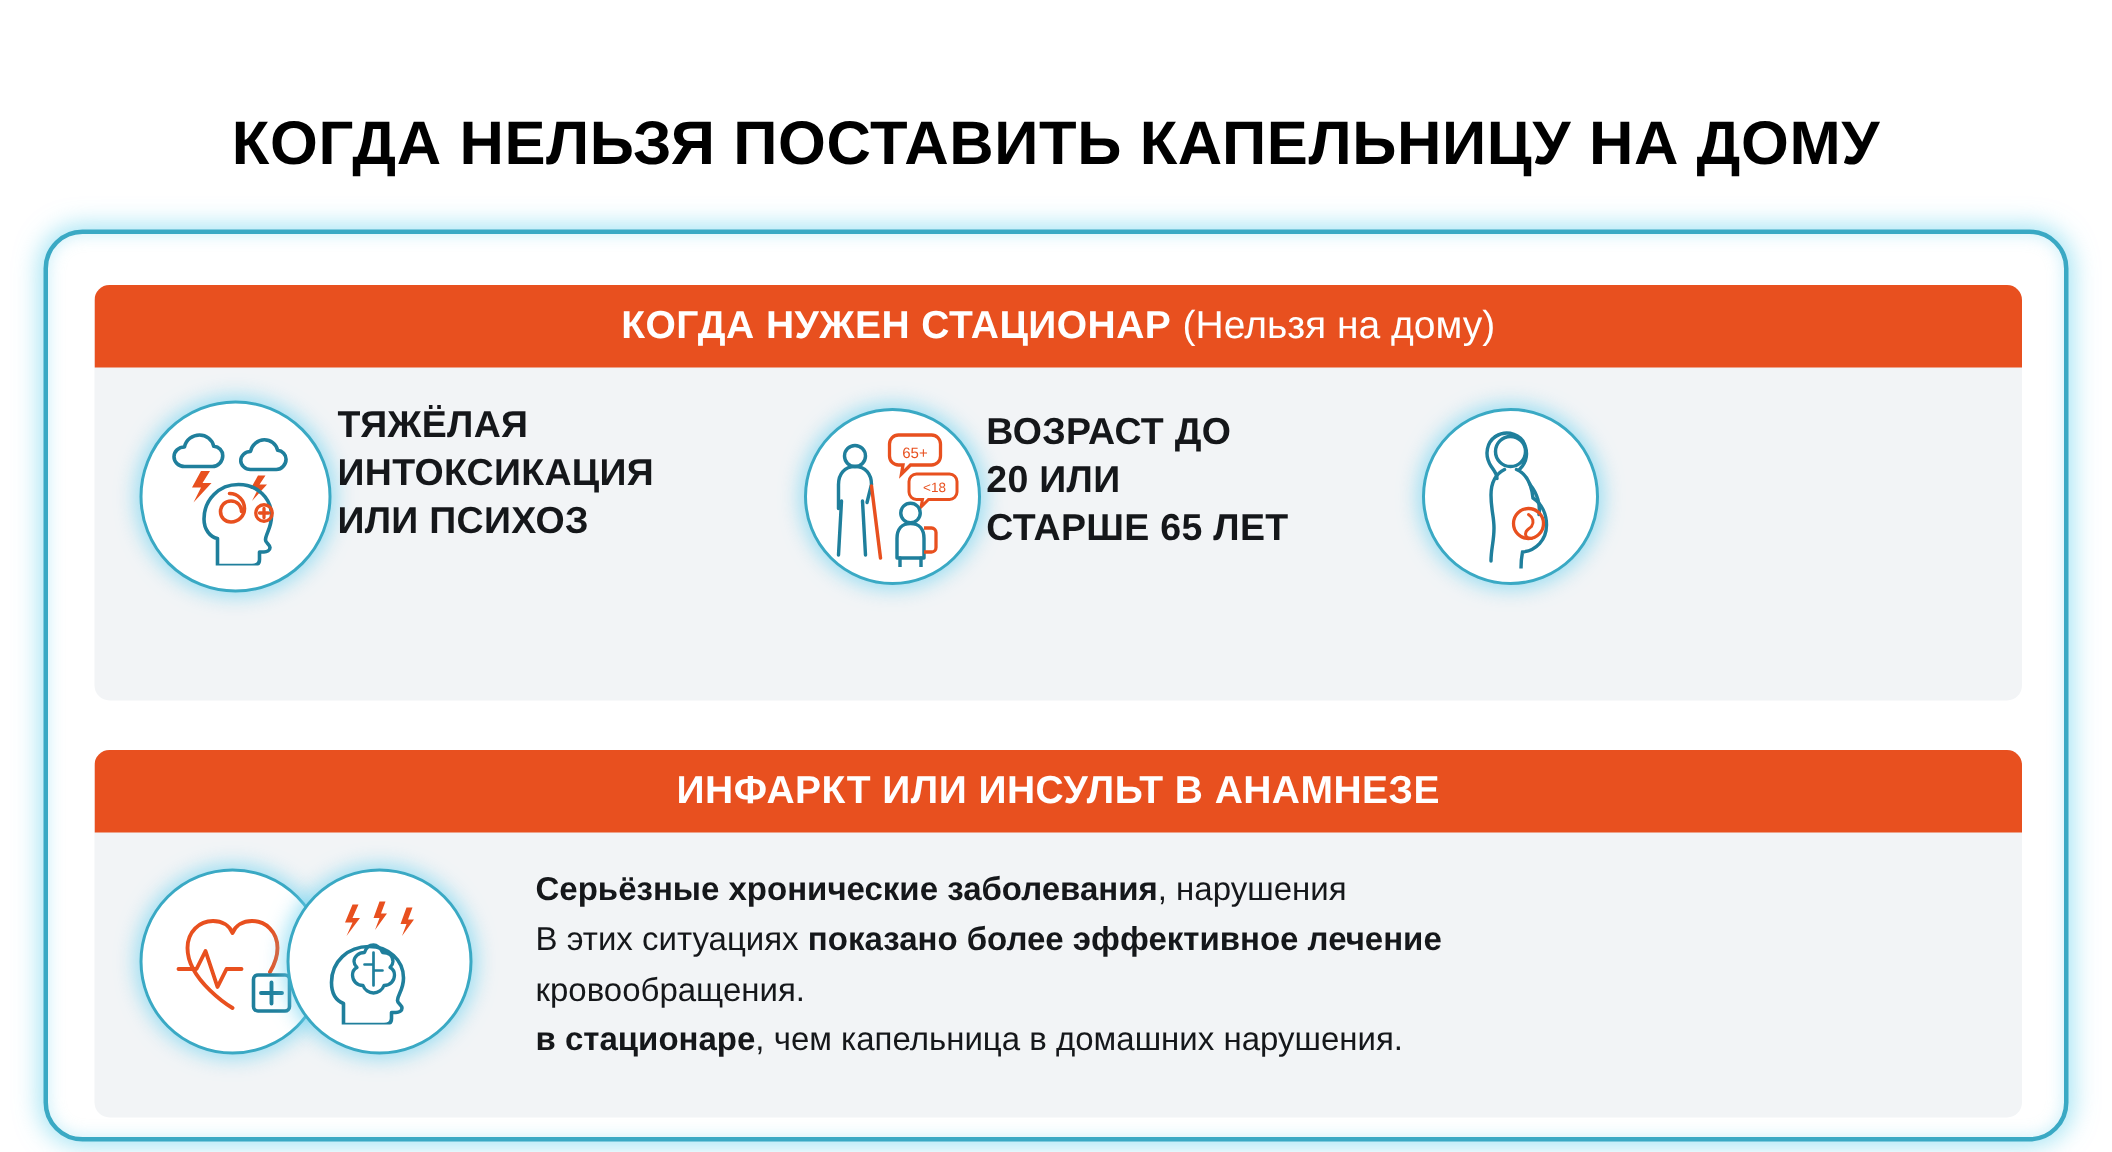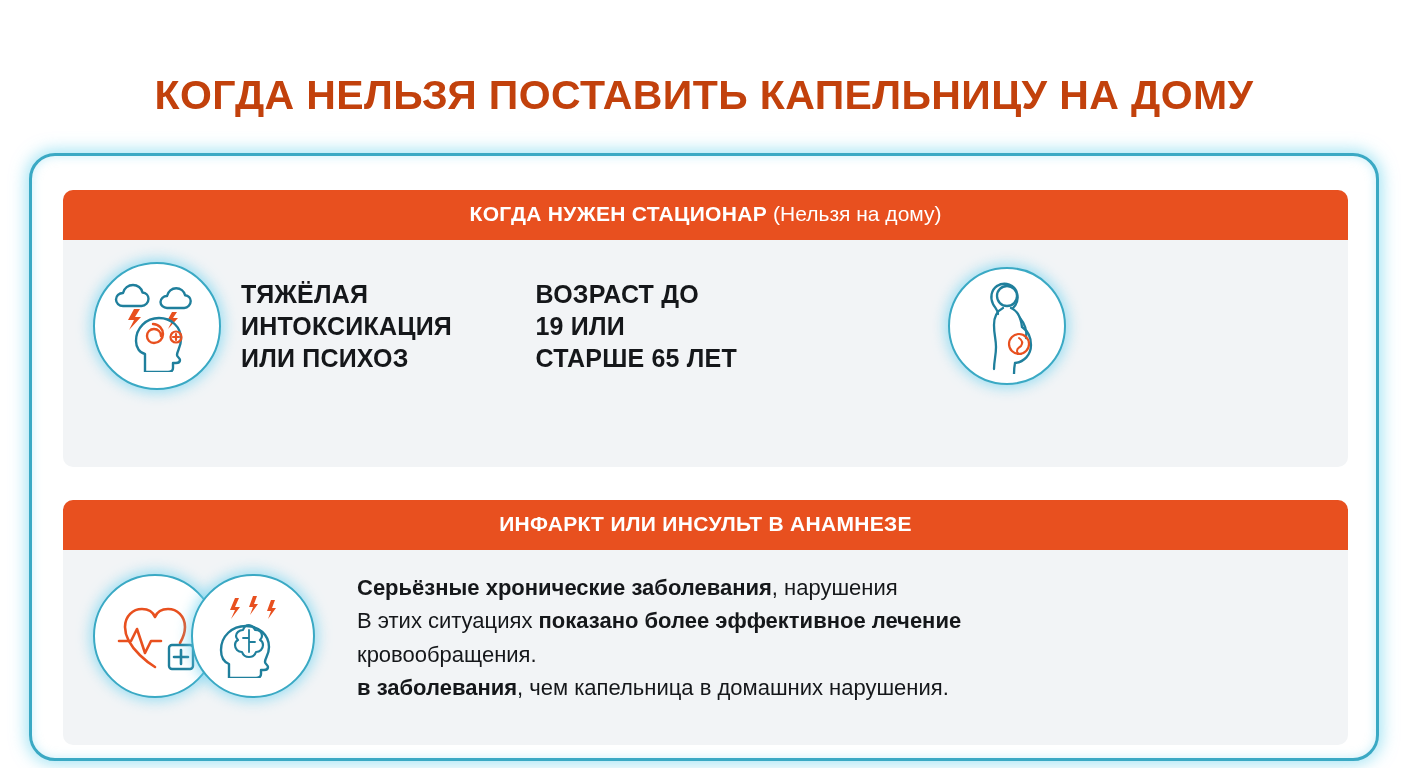--- a/index.html
+++ b/index.html
@@ -16,21 +16,21 @@
   .page {
     position: relative;
     width: 1408px;
     height: 768px;
     box-sizing: border-box;
   }
 
   
   .main-title {
     text-align: center;
-    color: #c2410c;
+    color: #000000;
     font-size: 41px;
     font-weight: bold;
     letter-spacing: 0.4px;
     padding-top: 47px;
     line-height: 1.05;
     white-space: nowrap;
   }
 
   
   .frame {
@@ -56,43 +56,42 @@
     border-radius: 10px;
     overflow: hidden;
   }
   .section-1 { top: 34px; height: 277px; }
   .section-2 { top: 344px; height: 245px; }
 
   .band {
     background: #e8501f;
     color: #ffffff;
     text-align: center;
-    font-size: 21px;
+    font-size: 26px;
     font-weight: bold;
     letter-spacing: 0.3px;
     padding: 13px 0 14px;
     line-height: 1.05;
   }
   .band .band-sub {
     font-weight: normal;
     letter-spacing: 0;
   }
 
   
   .items-row {
     display: flex;
     align-items: center;
     justify-content: space-between;
     padding: 22px 30px 0 30px;
     box-sizing: border-box;
   }
   .item {
     display: flex;
-    align-items: center;
-    gap: 20px;
+    gap: 4px;
   }
   .item-1 { width: 430px; }
   .item-2 { width: 400px; }
   .item-3 { width: 370px; }
 
   .icon-circle {
     flex: 0 0 auto;
     width: 128px;
     height: 128px;
     border-radius: 50%;
@@ -185,22 +184,43 @@
               <circle cx="67" cy="57" r="5.5" stroke="#e8501f" stroke-width="2.2" fill="none"></circle>
               <path d="M67 54v6M64 57h6" stroke="#e8501f" stroke-width="2.2" stroke-linecap="round"></path>
             </svg>
           </div>
           <div class="item-label">ТЯЖЁЛАЯ
 ИНТОКСИКАЦИЯ
 ИЛИ ПСИХОЗ</div>
         </div>
 
         <div class="item item-2">
+          <div class="icon-circle small">
+            <svg width="96" height="94" viewBox="0 0 96 94" fill="none">
+
+              <path d="M52 6h22a6 6 0 0 1 6 6v8a6 6 0 0 1-6 6H60l-6 6 1-6h-3a6 6 0 0 1-6-6v-8a6 6 0 0 1 6-6z" stroke="#e8501f" stroke-width="2.2" fill="none"></path>
+              <text x="63" y="21" font-family="Liberation Sans, sans-serif" font-size="10" fill="#e8501f" text-anchor="middle">65+</text>
+
+              <path d="M64 32h22a5 5 0 0 1 5 5v7a5 5 0 0 1-5 5H72l-5 5 1-5h-4a5 5 0 0 1-5-5v-7a5 5 0 0 1 5-5z" stroke="#e8501f" stroke-width="2" fill="none"></path>
+              <text x="76" y="44" font-family="Liberation Sans, sans-serif" font-size="9" fill="#e8501f" text-anchor="middle">&lt;18</text>
+
+              <circle cx="23" cy="20" r="7" stroke="#1f7f9c" stroke-width="2.3" fill="none"></circle>
+              <path d="M23 27c-7 0-11 5-11 12v16" stroke="#1f7f9c" stroke-width="2.3" stroke-linecap="round"></path>
+              <path d="M23 27c7 0 11 5 11 12l-3 12" stroke="#1f7f9c" stroke-width="2.3" stroke-linecap="round"></path>
+              <path d="M14 50l-2 36M28 50l2 36" stroke="#1f7f9c" stroke-width="2.3" stroke-linecap="round"></path>
+              <path d="M34 40l6 48" stroke="#e8501f" stroke-width="2.3" stroke-linecap="round"></path>
+
+              <circle cx="60" cy="58" r="6.5" stroke="#1f7f9c" stroke-width="2.3" fill="none"></circle>
+              <path d="M60 65c-6 0-9 4-9 10v13h18V75c0-6-3-10-9-10z" stroke="#1f7f9c" stroke-width="2.3" stroke-linejoin="round" fill="none"></path>
+              <path d="M53 88v6M67 88v6" stroke="#1f7f9c" stroke-width="2.3" stroke-linecap="round"></path>
+              <path d="M69 68h5a3 3 0 0 1 3 3v10a3 3 0 0 1-3 3h-5" stroke="#e8501f" stroke-width="2.2" fill="none"></path>
+            </svg>
+          </div>
           <div class="item-label">ВОЗРАСТ ДО
-19 ИЛИ
+20 ИЛИ
 СТАРШЕ 65 ЛЕТ</div>
         </div>
 
         <div class="item item-3">
           <div class="icon-circle small">
             <svg width="80" height="96" viewBox="0 0 80 96" fill="none">
 
               <path d="M30 8c8-5 18-1 20 7 2 7-1 12-4 15" stroke="#1f7f9c" stroke-width="2.3" fill="none" stroke-linecap="round"></path>
               <path d="M30 8c-6 4-7 12-4 18 2 4 5 6 5 10" stroke="#1f7f9c" stroke-width="2.3" fill="none" stroke-linecap="round"></path>
               <circle cx="40" cy="18" r="10" stroke="#1f7f9c" stroke-width="2.3" fill="none"></circle>
@@ -253,21 +273,21 @@
 
         <div class="sec2-text">
           <div>
             <b>Серьёзные хронические заболевания</b><span>, нарушения</span>
           </div>
           <div>
             <span>В этих ситуациях </span><b>показано более эффективное лечение</b>
           </div>
           <div>кровообращения.</div>
           <div>
-            <b>в заболевания</b><span>, чем капельница в домашних нарушения.</span>
+            <b>в стационаре</b><span>, чем капельница в домашних нарушения.</span>
           </div>
         </div>
 
       </div>
     </div>
 
   </div>
 </div>
 
 </body></html>

